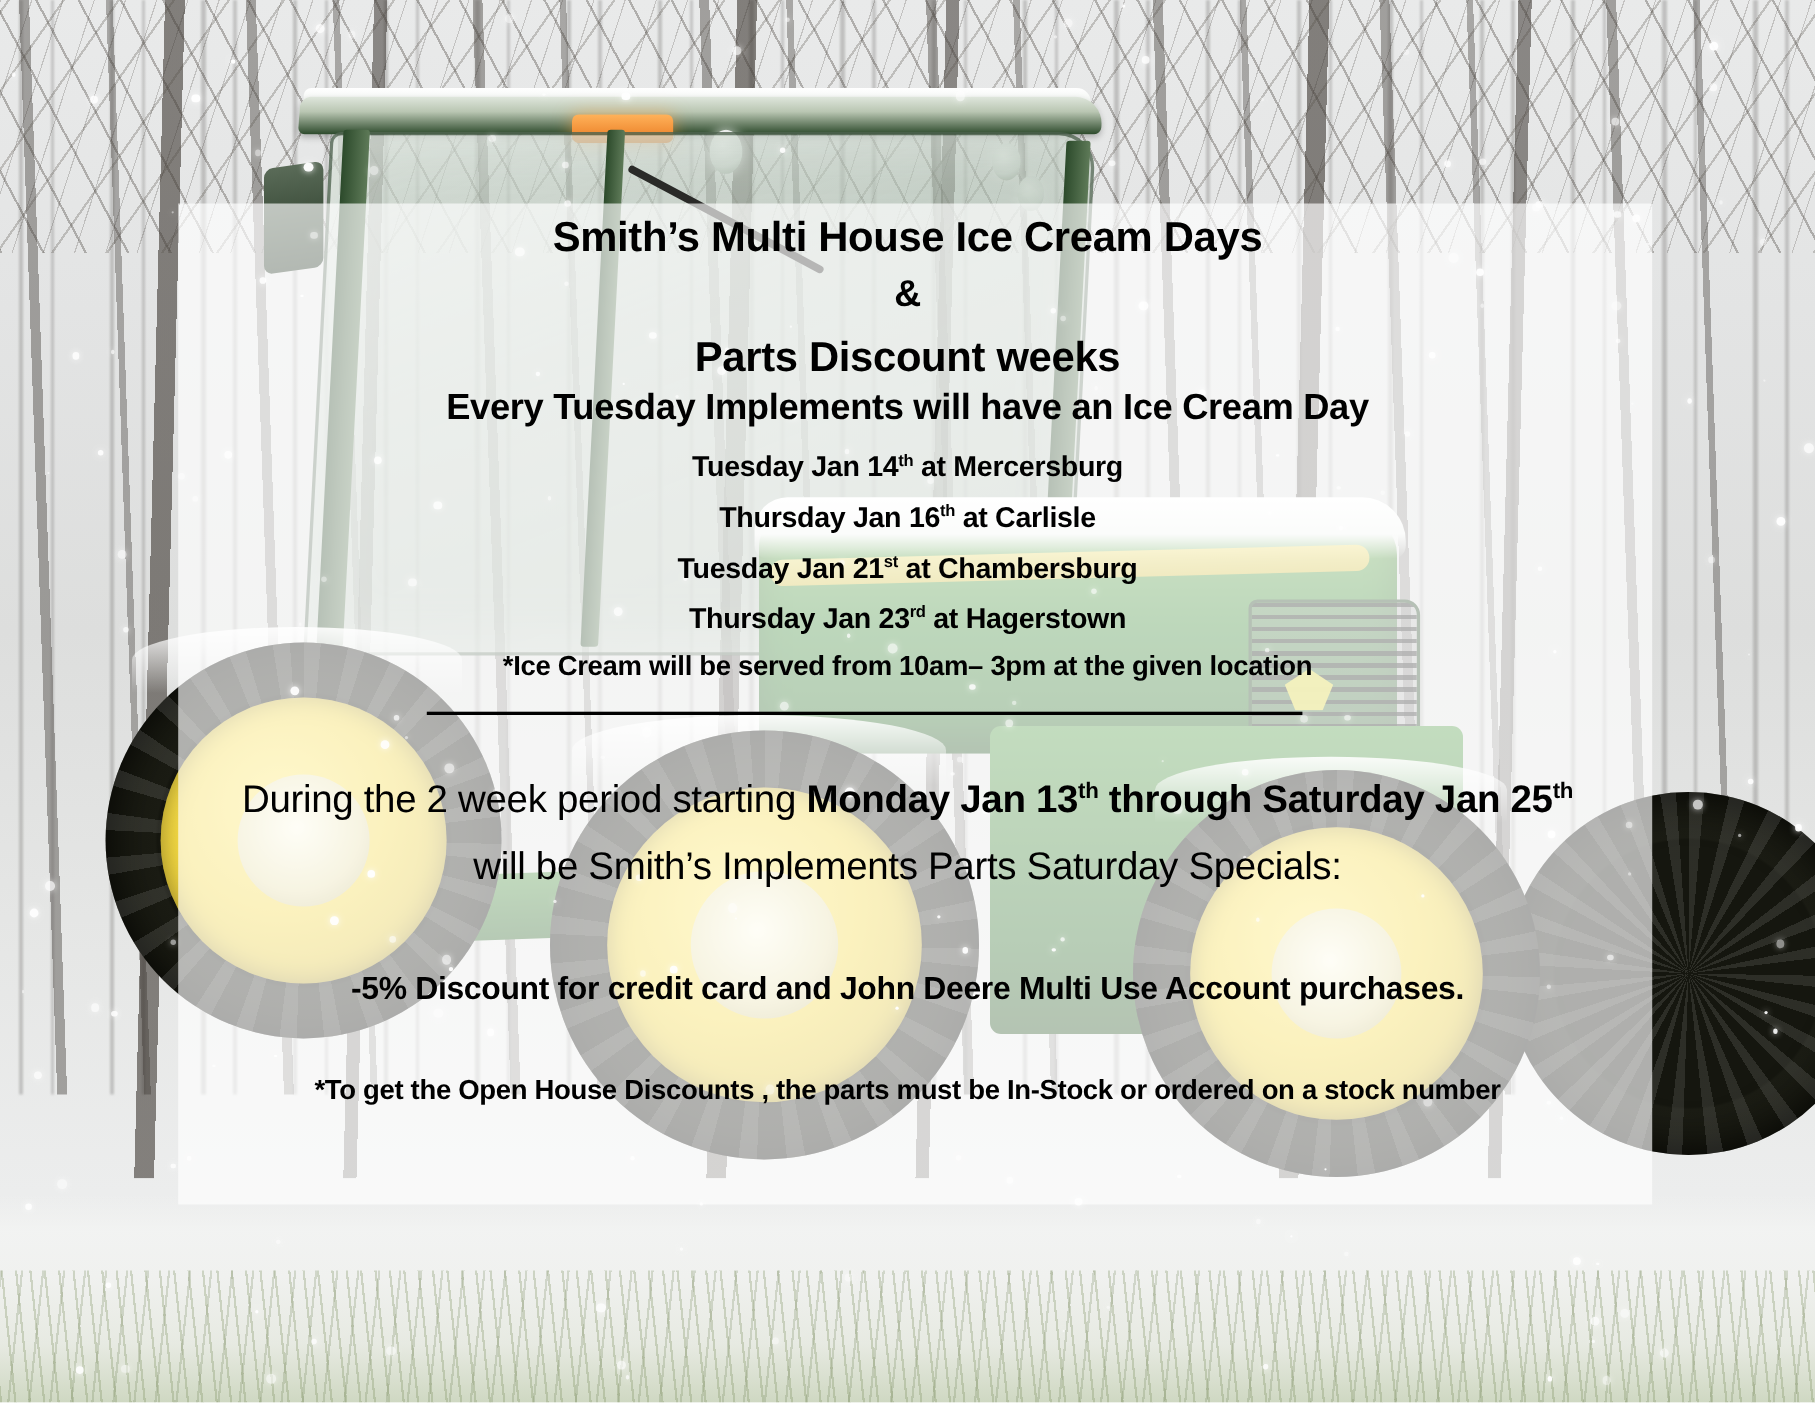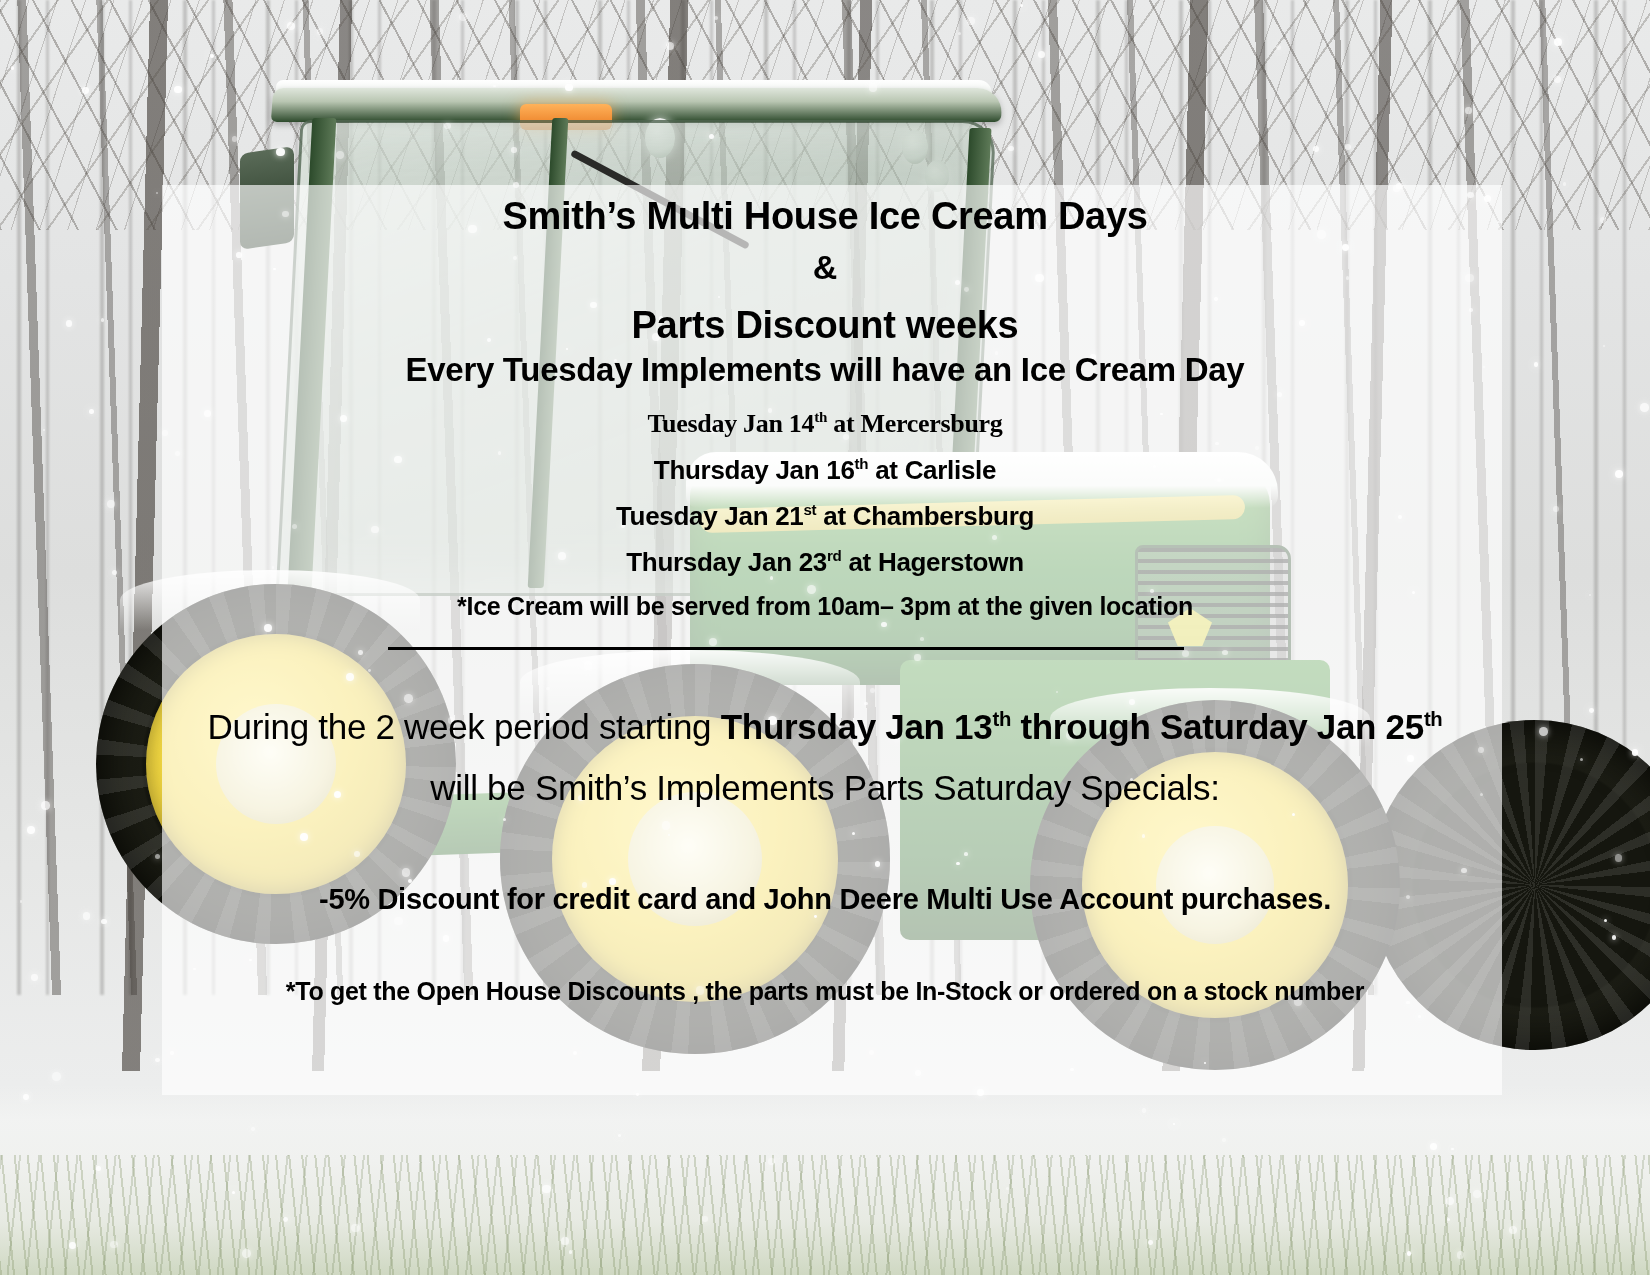--- a/index.html
+++ b/index.html
@@ -330,21 +330,21 @@
     top: 351px;
     font-weight: bold;
     font-size: 33px;
   }
 
   .t-date {
     left: 0; width: 1650px;
     font-weight: bold;
     font-size: 26px;
   }
-  .d1 { top: 409px; font-family: Liberation Serif, serif; }
+  .d1 { top: 409px; }
   .d2 { top: 455px; }
   .d3 { top: 501px; }
   .d4 { top: 547px; }
 
   .t-note {
     left: 0; width: 1650px;
     top: 592px;
     font-weight: bold;
     font-size: 25px;
   }
@@ -709,21 +709,21 @@
     <span> </span><span>23</span><sup>rd</sup>
     <span> </span><span>at</span>
     <span> </span><span>Hagerstown</span>
   </div>
 
   <div class="txt t-note narrow">*Ice Cream will be served from 10am– 3pm at the given location</div>
 
   <div class="divider"></div>
 
   <div class="txt t-period narrow">
-    <span>During the 2 week period starting </span><b>Thursday Jan 13</b><b><sup>th</sup></b><b> through Saturday Jan 25</b><b><sup>th</sup></b>
+    <span>During the 2 week period starting </span><b>Monday Jan 13</b><b><sup>th</sup></b><b> through Saturday Jan 25</b><b><sup>th</sup></b>
   </div>
 
   <div class="txt t-period2 narrow">will be Smith’s Implements Parts Saturday Specials:</div>
 
   <div class="txt t-deal narrow deal2">-5% Discount for credit card and John Deere Multi Use Account purchases.</div>
 
   <div class="txt t-foot narrow">*To get the Open House Discounts , the parts must be In-Stock or ordered on a stock number</div>
 
 </div>
 

